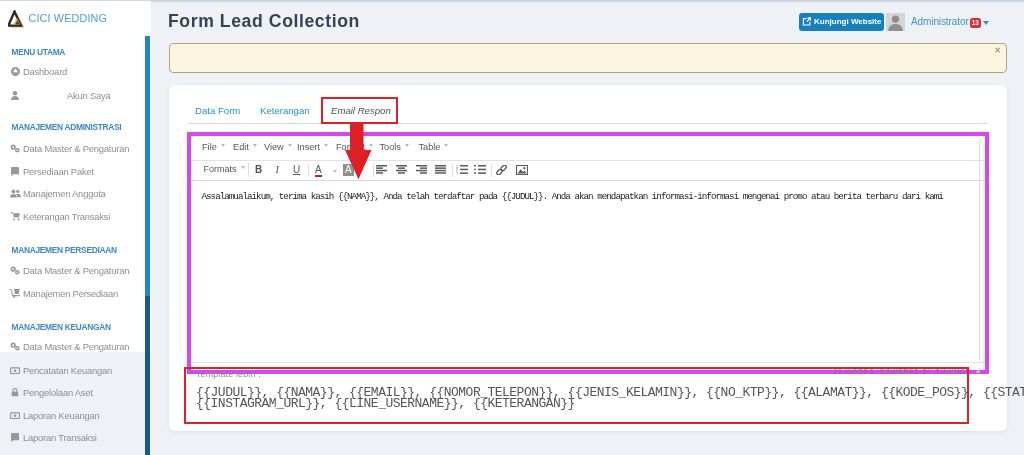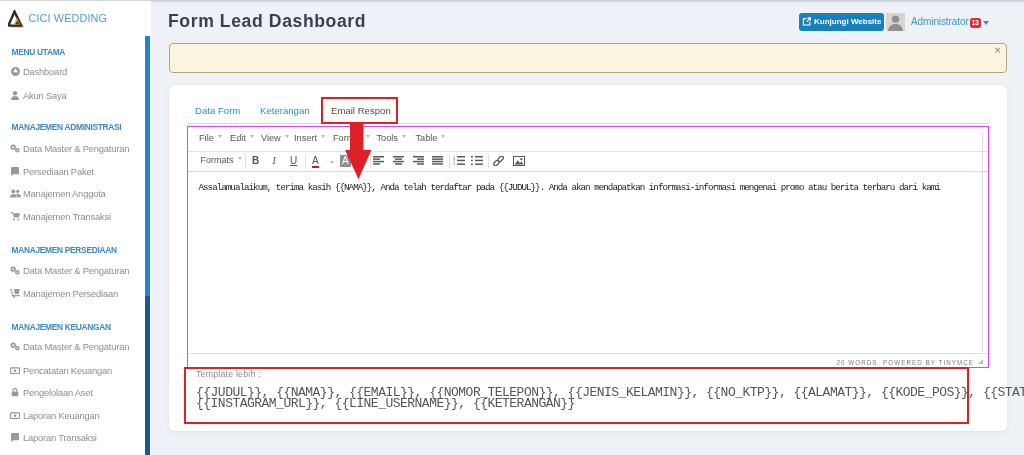--- a/index.html
+++ b/index.html
@@ -2,21 +2,21 @@
 <html><head>
 <meta charset="utf-8">
 <style>
   * { margin:0; padding:0; box-sizing:border-box; }
   html,body { width:1024px; height:455px; overflow:hidden; }
   body { font-family:"Liberation Sans", sans-serif; background:#eef1f6; position:relative; }
   #root { position:absolute; left:0; top:0; width:1024px; height:455px; }
   .abs { position:absolute; }
 
   
-  #sidebar { position:absolute; left:0; top:0; width:151px; height:455px; background:#fff; }
+  #sidebar { position:absolute; left:0; top:0; width:151px; height:352px; background:#fff; }
   #bluestrip { position:absolute; left:144.5px; top:36px; width:5px; height:260px; background:#1d86c3; }
   #bluestrip2 { position:absolute; left:144.5px; top:296px; width:5px; height:159px; background:#1a5a84; }
   #topline { position:absolute; left:0; top:0; width:1024px; height:1px; background:#d2d7dd; }
   #topline2 { position:absolute; left:151px; top:0; width:873px; height:3px; background:linear-gradient(#c3ccd7,#e9edf3); }
   .shead { position:absolute; left:11.5px; font-size:8.4px; font-weight:bold; color:#3c87c5; letter-spacing:-0.3px; white-space:nowrap; }
   .mi { position:absolute; left:10.5px; height:10px; display:flex; align-items:center; white-space:nowrap; }
   .iw { width:9.5px; display:flex; justify-content:center; align-items:center; }
   .mi svg { flex:0 0 auto; }
   .mi span { font-size:9.4px; color:#8e8e8e; margin-left:3px; letter-spacing:-0.2px; }
   .ic { fill:#999999; }
@@ -35,21 +35,21 @@
   #banner .txt b { color:#6f6140; }
   #banner .x { position:absolute; right:5px; top:2px; color:#a39670; font-size:8px; font-weight:bold; }
 
   
   #card { position:absolute; left:169px; top:85px; width:838px; height:346px; background:#fff; border-radius:6px; box-shadow:0 1px 5px rgba(0,0,0,.07); }
   .tab { position:absolute; top:105.3px; font-size:9.6px; white-space:nowrap; }
   .tab.blue { color:#2095c9;text-align:right; }
   .tab.act { color:#4f4f4f; }
 
   
-  #editor { position:absolute; left:187px; top:126px; width:802px; height:241.5px; border:1px solid #d946ef; background:#fff; }
+  #editor { position:absolute; left:187px; top:132px; width:802px; height:241.5px; border:4px solid #d946ef; background:#fff; }
   .mbar-item { position:absolute; top:6px; font-size:9.2px; color:#565656; white-space:nowrap; }
   .dcaret { display:inline-block; width:0; height:0; border:2.6px solid transparent; border-top:3.2px solid #b9b9b9; margin-left:4px; vertical-align:1.5px; }
   #mbardiv { position:absolute; left:0; top:23.5px; width:100%; height:1px; background:#e2e2e2; }
   #tbardiv { position:absolute; left:0; top:43.5px; width:100%; height:1px; background:#dadada; }
   .tsep { position:absolute; top:26.5px; width:1px; height:14px; background:#e0e0e0; }
   .tbtxt { position:absolute; font-size:9px; color:#555; white-space:nowrap; }
   .tico { position:absolute; top:29px; }
   #content-text { position:absolute; left:10.5px; top:54.5px; font-family:"Liberation Mono", monospace; font-size:9.2px; letter-spacing:-0.965px; color:#1b1b1b; white-space:nowrap; }
   #statdiv { position:absolute; left:0; top:226.3px; width:100%; height:1px; background:#e2e2e2; }
   #stattxt { position:absolute; right:14px; top:231.8px; font-size:6.3px; color:#7b7b7b; letter-spacing:1.02px; }
@@ -79,21 +79,21 @@
 
     <div class="shead" style="top:47px;">MENU UTAMA</div>
     <div class="mi" style="top:66.5px;">
         <i class="iw">
           <svg width="9" height="9" viewBox="0 0 10 10">
             <path class="ic" d="M5 0a5 5 0 1 0 0 10A5 5 0 0 0 5 0zm0 1.5 2.8 4.2H2.2z"></path>
           </svg>
         </i>
         <span>Dashboard</span>
       </div>
-    <div class="mi" style="top:90px;">
+    <div class="mi" style="top:90px;gap:44px;">
         <i class="iw">
           <svg width="8" height="9" viewBox="0 0 8 9">
             <circle class="ic" cx="4" cy="2.2" r="2.2"></circle>
             <path class="ic" d="M0 9c0-2.7 1.8-4 4-4s4 1.3 4 4z"></path>
           </svg>
         </i>
         <span>Akun Saya</span>
       </div>
 
     <div class="shead" style="top:122.2px;">MANAJEMEN ADMINISTRASI</div>
@@ -126,21 +126,21 @@
           </svg>
         </i>
         <span>Manajemen Anggota</span>
       </div>
     <div class="mi" style="top:211.5px;">
         <i class="iw">
           <svg width="9" height="9" viewBox="0 0 9 9">
             <path class="ic" d="M0 0h1.6l.5 1.2H9L7.8 5.4H2.8L2 1.4H0zM3 6.6a1 1 0 1 1 0 2 1 1 0 0 1 0-2zm4.4 0a1 1 0 1 1 0 2 1 1 0 0 1 0-2z"></path>
           </svg>
         </i>
-        <span>Manajemen Transaksi</span>
+        <span>Keterangan Transaksi</span>
       </div>
 
     <div class="shead" style="top:244.6px;">MANAJEMEN PERSEDIAAN</div>
     <div class="mi" style="top:265.1px;">
         <i class="iw">
           <svg width="10" height="9" viewBox="0 0 10 9">
             <circle class="ic" cx="3.2" cy="3.2" r="2.6"></circle>
             <circle cx="3.2" cy="3.2" r="1" fill="#fff"></circle>
             <circle class="ic" cx="7.3" cy="6.3" r="2.2"></circle>
             <circle cx="7.3" cy="6.3" r=".8" fill="#fff"></circle>
@@ -204,21 +204,21 @@
           </svg>
         </i>
         <span>Laporan Transaksi</span>
       </div>
   </div>
   <div id="bluestrip"></div>
   <div id="bluestrip2"></div>
   <div id="topline"></div>
   <div id="topline2"></div>
 
-  <div id="title">Form Lead Dashboard</div>
+  <div id="title">Form Lead Collection</div>
   <div id="btn-visit"><svg width="9" height="9" viewBox="0 0 10 10" style="margin-right:3.5px">
         <g stroke="#fff" stroke-width="1.3" fill="none">
           <path d="M5 1.8 H1.6 V8.9 H8.7 V5.4"></path>
           <path d="M6.2 .9 H9.6 V4.3 M9.3 1.2 L5.4 5.1"></path>
         </g>
       </svg>Kunjungi Website</div>
   <div id="avatar"><svg width="19" height="18" viewBox="0 0 19 18">
         <rect width="19" height="18" fill="#d5d5d5"></rect>
         <circle cx="9.5" cy="6.2" r="3.6" fill="#8f8f8f"></circle>
         <path d="M2.2 18 c0-4.8 3.3-7 7.3-7 s7.3 2.2 7.3 7z" fill="#8f8f8f"></path>
@@ -228,21 +228,21 @@
   <div id="hcaret"></div>
 
   <div id="banner">
     <div class="x">✕</div>
   </div>
 
   <div id="card"></div>
   <div class="abs" style="left:187px;top:123.4px;width:802px;height:1px;background:#dcdcdc;"></div>
   <div class="tab blue" style="left:195px;">Data Form</div>
   <div class="tab blue" style="left:260px;">Keterangan</div>
-  <div class="tab act" style="left:331px;">Email Respon</div>
+  <div class="tab act" style="left:331px;font-style:italic;">Email Respon</div>
 
   <div id="editor">
     <div id="mbardiv"></div>
     <div id="tbardiv"></div>
 
     <div class="mbar-item" style="left:11px;">File<span class="dcaret"></span></div>
     <div class="mbar-item" style="left:42px;">Edit<span class="dcaret"></span></div>
     <div class="mbar-item" style="left:73px;">View<span class="dcaret"></span></div>
     <div class="mbar-item" style="left:106px;">Insert<span class="dcaret"></span></div>
     <div class="mbar-item" style="left:145px;">Format<span class="dcaret"></span></div>

